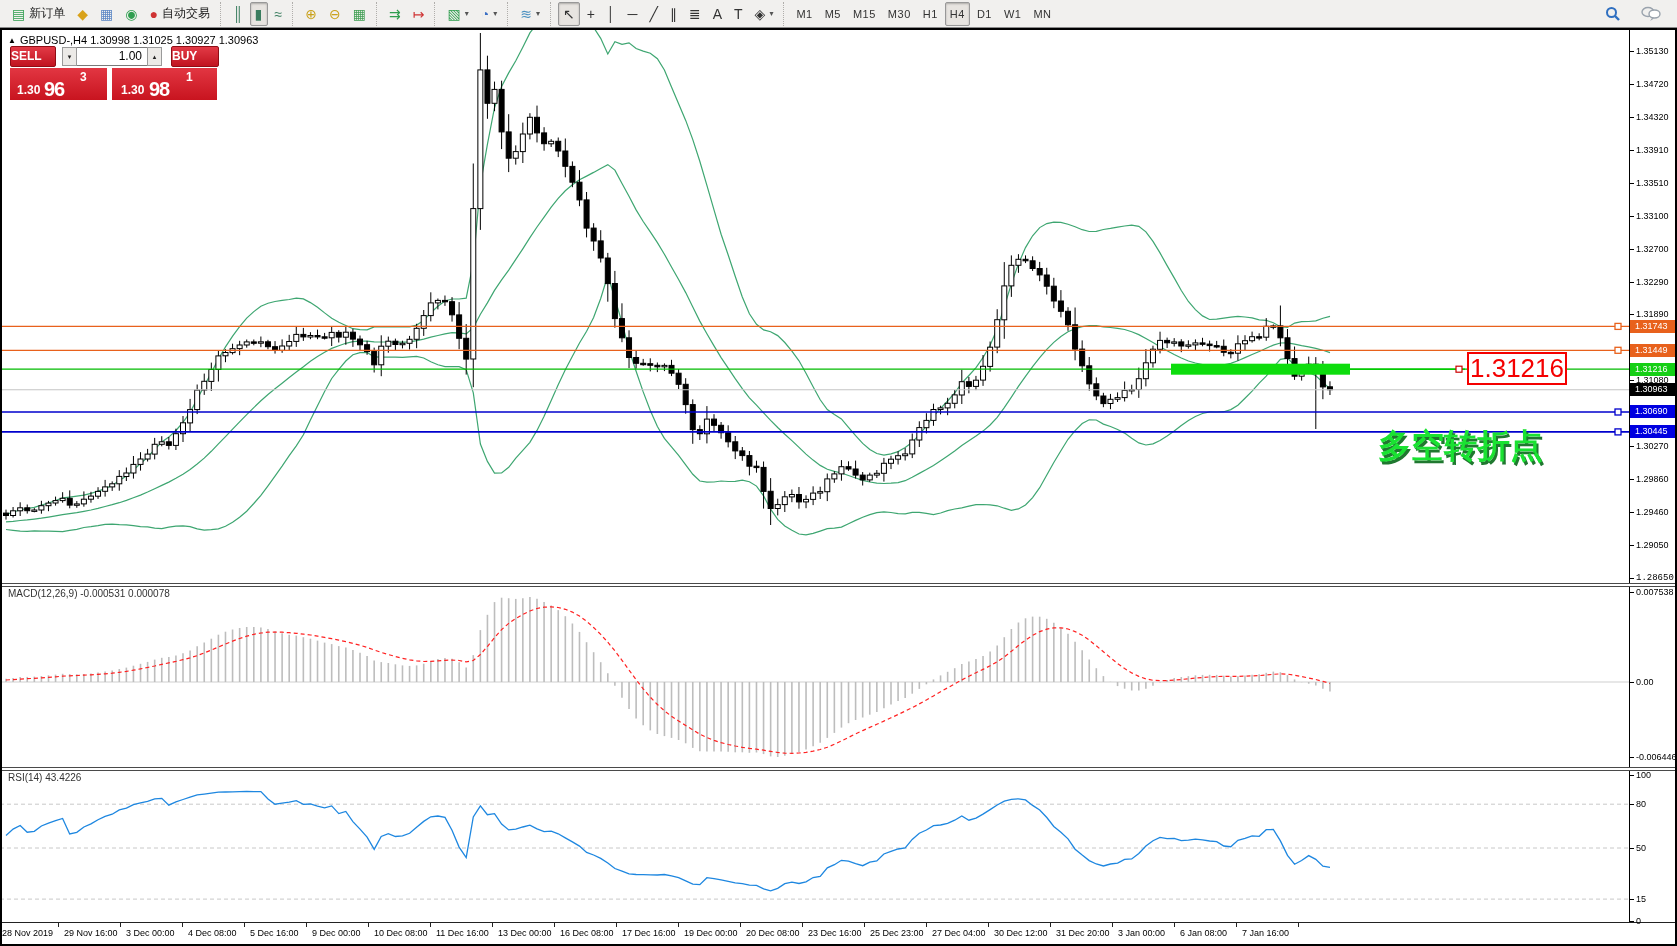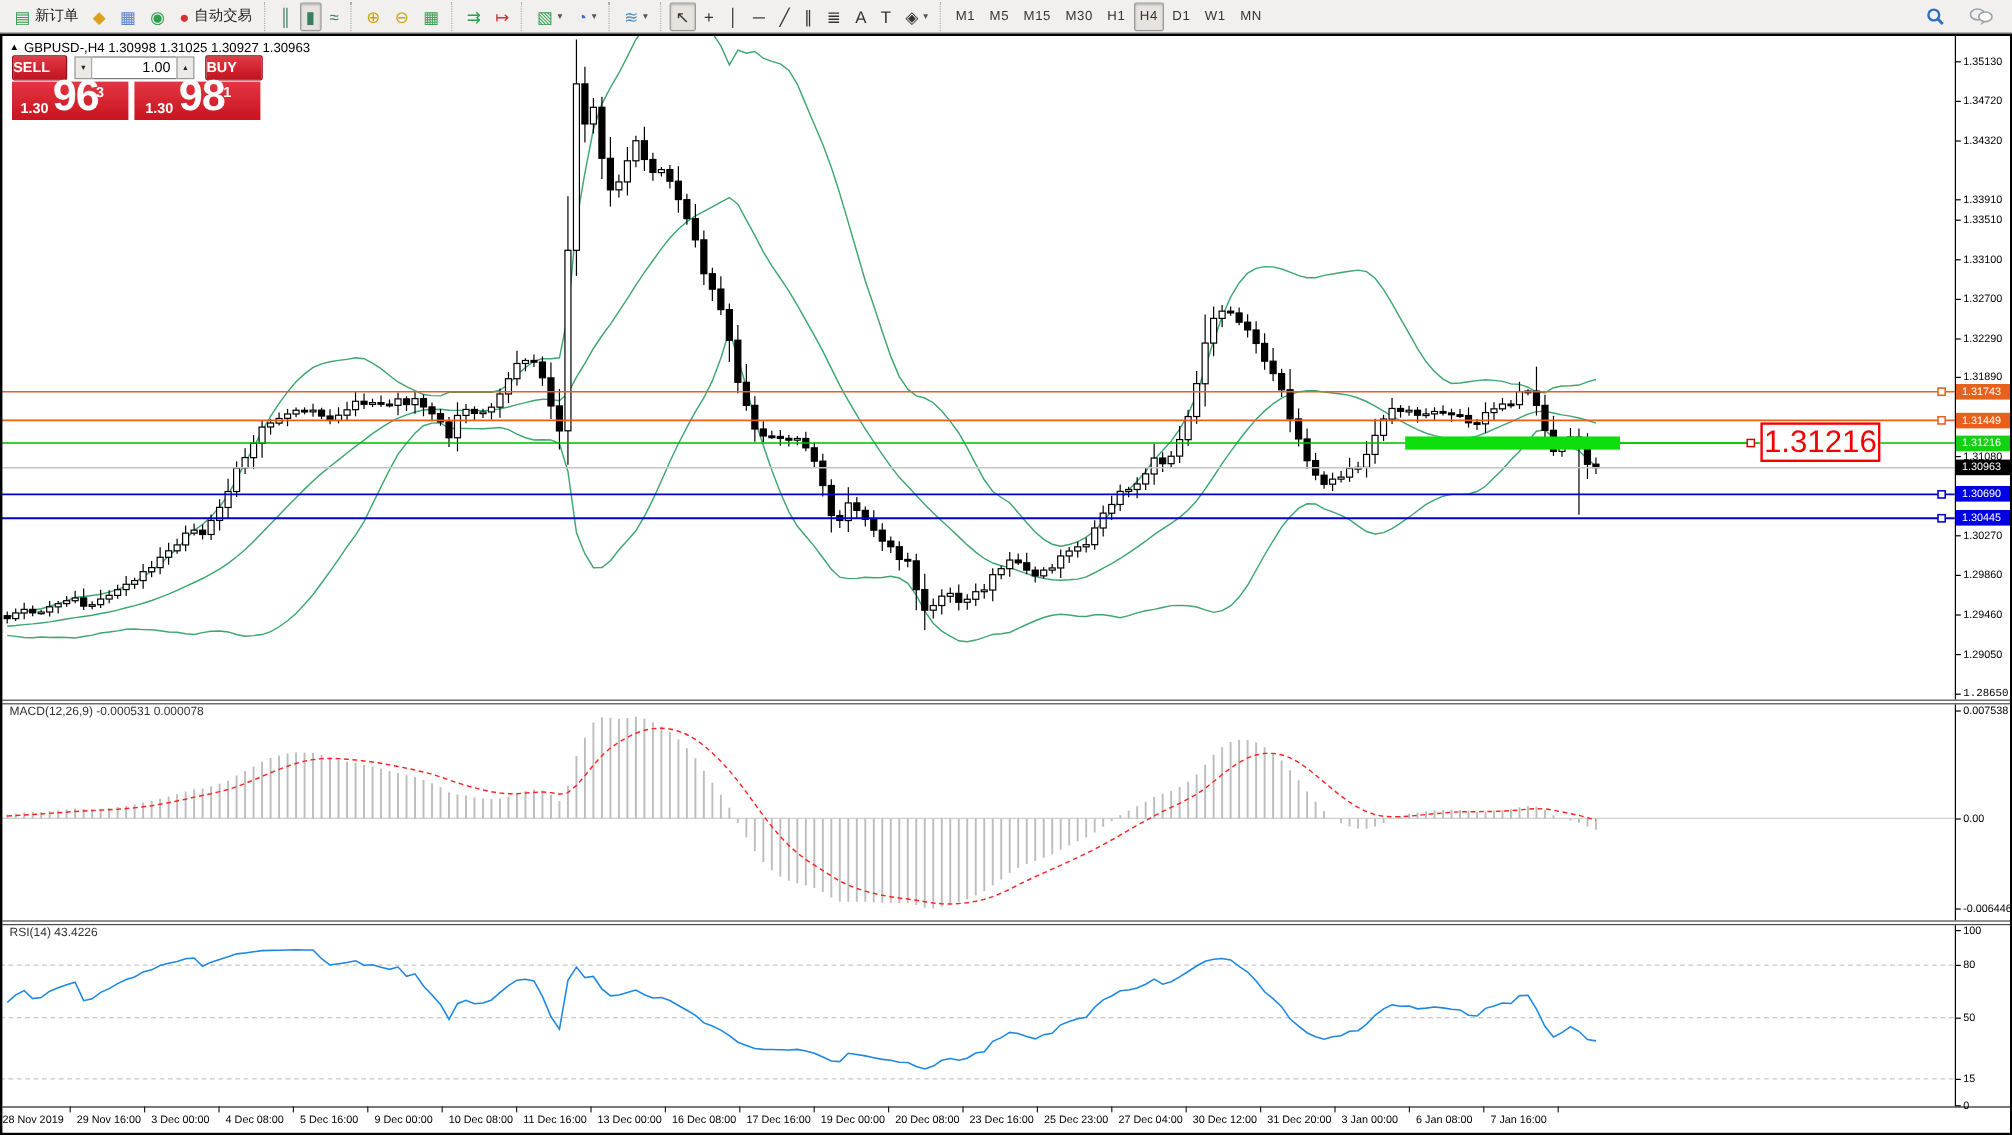--- a/index.html
+++ b/index.html
@@ -48,21 +48,21 @@
             text-align:center;line-height:18px;cursor:pointer;box-sizing:border-box;}
   .ock-vol{width:70px;height:19px;border:1px solid #7a7a7a;border-left:none;border-right:none;
            font-size:12px;text-align:right;padding:0 5px;box-sizing:border-box;
            font-family:"Liberation Sans",sans-serif;}
   .ock-r2{display:flex;margin-top:2px;}
   .ock-price{background:linear-gradient(#e23642,#c8141f);color:#fff;height:32px;position:relative;
              cursor:pointer;}
   .ock-price.sell{width:97px;margin-right:5px;}
   .ock-price.buy{width:105px;}
   .ock-small{position:absolute;bottom:3px;font-size:12px;font-weight:bold;}
-  .ock-big{position:absolute;bottom:-1px;font-size:36px;font-weight:bold;letter-spacing:-1px;}
+  .ock-big{position:absolute;bottom:-1px;font-size:20px;font-weight:bold;letter-spacing:-1px;}
   .ock-sup{position:absolute;top:2px;font-size:12px;font-weight:bold;}
   
   .ann-box{position:absolute;left:1467px;top:352px;width:100px;height:33px;background:#fff;
            border:2px solid #f40000;color:#f40000;font-size:26px;line-height:29px;text-align:center;
            z-index:18;box-sizing:border-box;}
   .ann-cn{position:absolute;left:1378px;top:424px;font-size:33px;font-weight:bold;color:#1ae232;
           text-shadow:2px 3px 0 rgba(8,105,25,.9);z-index:18;white-space:nowrap;}
   .axis-col{position:absolute;left:1630px;top:30px;width:47px;height:892px;z-index:9;}
   .time-strip{position:absolute;left:2px;top:923px;width:1673px;height:21px;z-index:9;background:#fff;}
 </style>
@@ -844,33 +844,34 @@
         <span class="ock-big" style="left:37px">98</span>
         <span class="ock-sup" style="left:74px">1</span>
       </div>
     </div>
   </div>
 
   <div class="ind-label" style="top:588px">MACD(12,26,9) -0.000531 0.000078</div>
   <div class="ind-label" style="top:772px">RSI(14) 43.4226</div>
 
   <div class="ann-box">1.31216</div>
+  <div class="ann-cn">多空转折点</div>
 
   <div class="axis-col" id="price-axis"></div>
   <div class="time-strip" id="time-axis"></div>
 
   <div class="divider" style="top:583px"></div>
   <div class="divider" style="top:767px"></div>
   <div class="bottom-line"></div>
   <div class="vaxis-line"></div>
   <div class="frame"></div>
 <div class="ax-label" style="top: 46px;">1.35130</div>
     <div class="ax-label" style="top: 79px;">1.34720</div>
     <div class="ax-label" style="top: 112px;">1.34320</div>
-    <div class="ax-label" style="top: 145px; margin-top: 16px;">1.33910</div>
+    <div class="ax-label" style="top: 145px;">1.33910</div>
     <div class="ax-label" style="top: 178px;">1.33510</div>
     <div class="ax-label" style="top: 211px;">1.33100</div>
     <div class="ax-label" style="top: 244px;">1.32700</div>
     <div class="ax-label" style="top: 277px;">1.32290</div>
     <div class="ax-label" style="top: 309px;">1.31890</div>
     <div class="ax-label" style="top: 375px;">1.31080</div>
     <div class="ax-label" style="top: 441px;">1.30270</div>
     <div class="ax-label" style="top: 474px;">1.29860</div>
     <div class="ax-label" style="top: 507px;">1.29460</div>
     <div class="ax-label" style="top: 540px;">1.29050</div>

